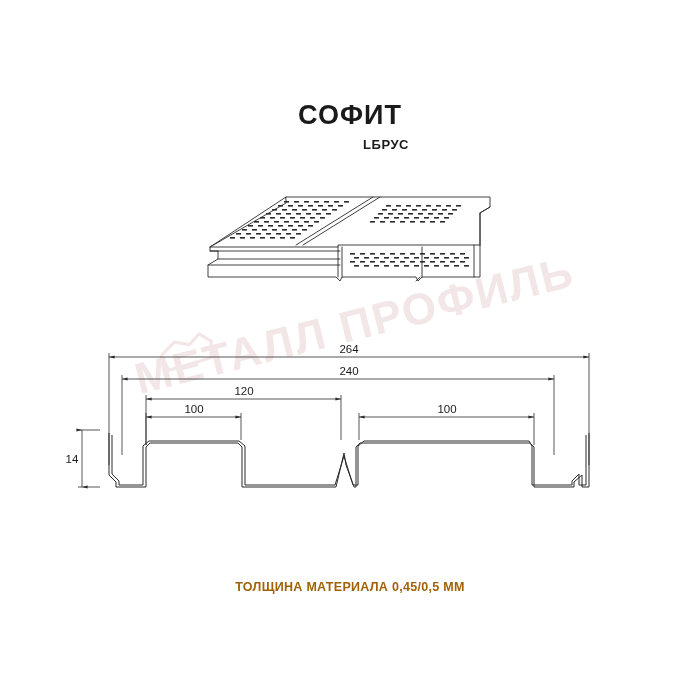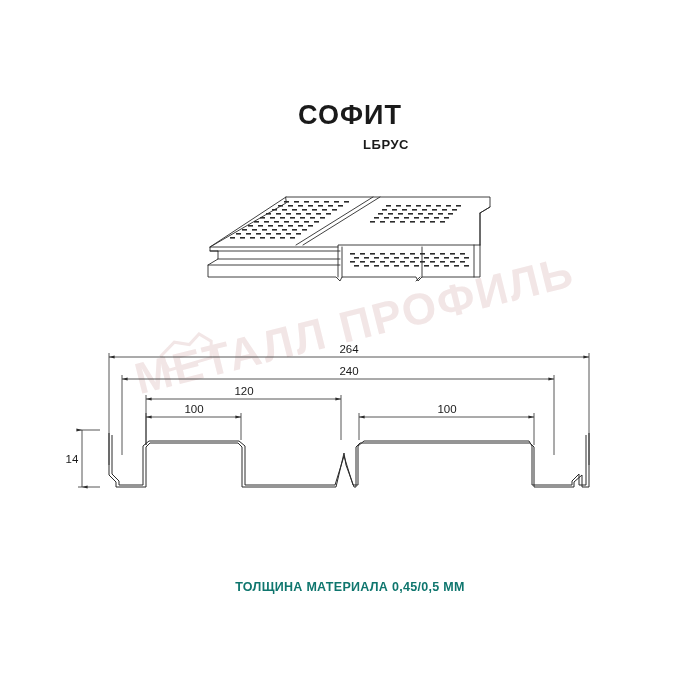--- a/index.html
+++ b/index.html
@@ -45,21 +45,21 @@
   }
   .footer-note {
     position: absolute;
     top: 580px;
     left: 0;
     width: 700px;
     text-align: center;
     font-size: 12.5px;
     font-weight: bold;
     letter-spacing: 0.3px;
-    color: #0f766e;
+    color: #a16207;
   }
   .iso-wrap {
     position: absolute;
     top: 185px;
     left: 190px;
     width: 330px;
     height: 125px;
   }
   .draw-wrap {
     position: absolute;

